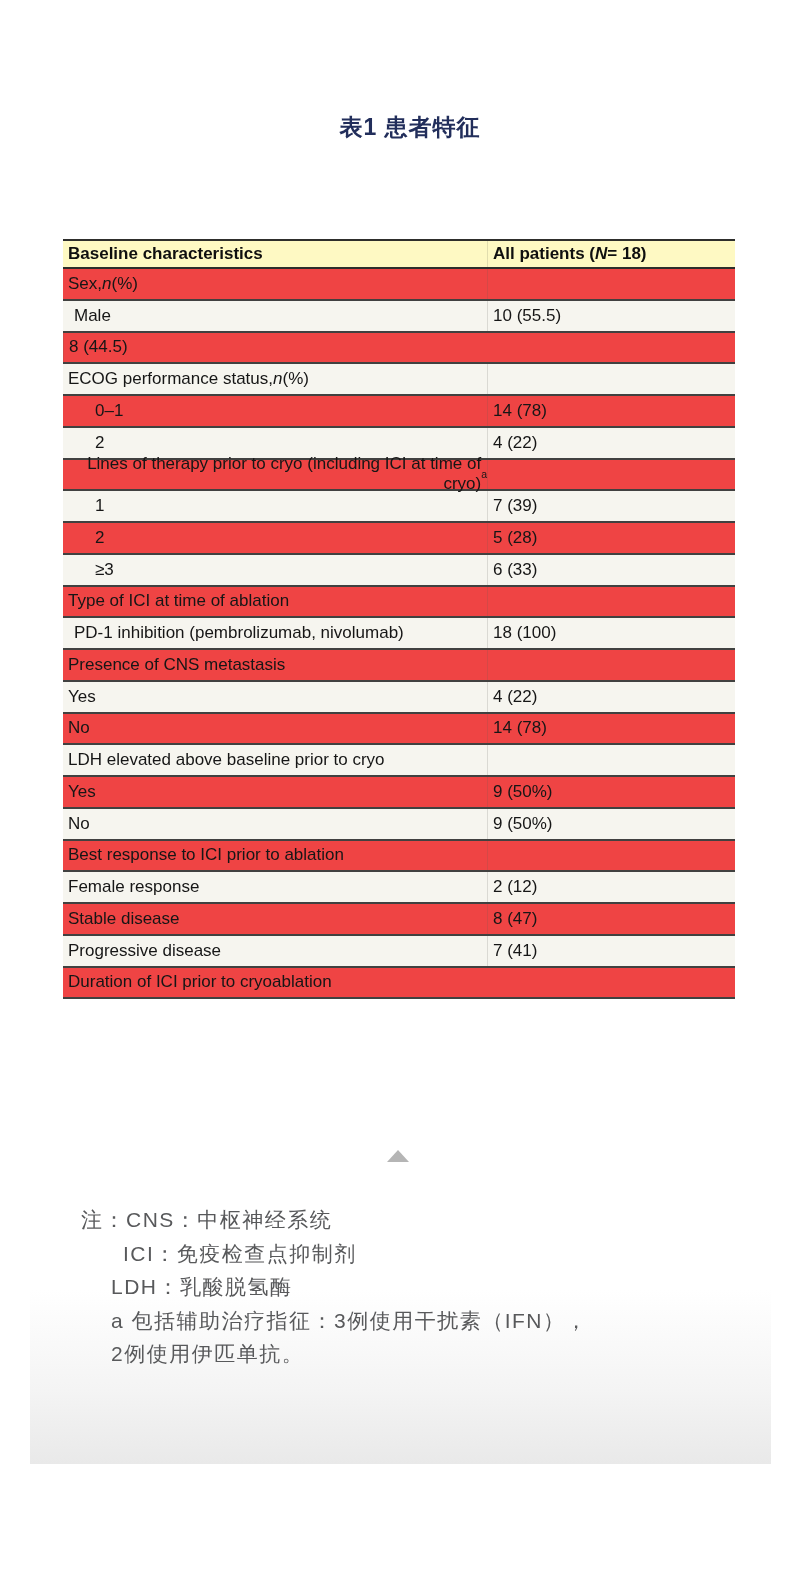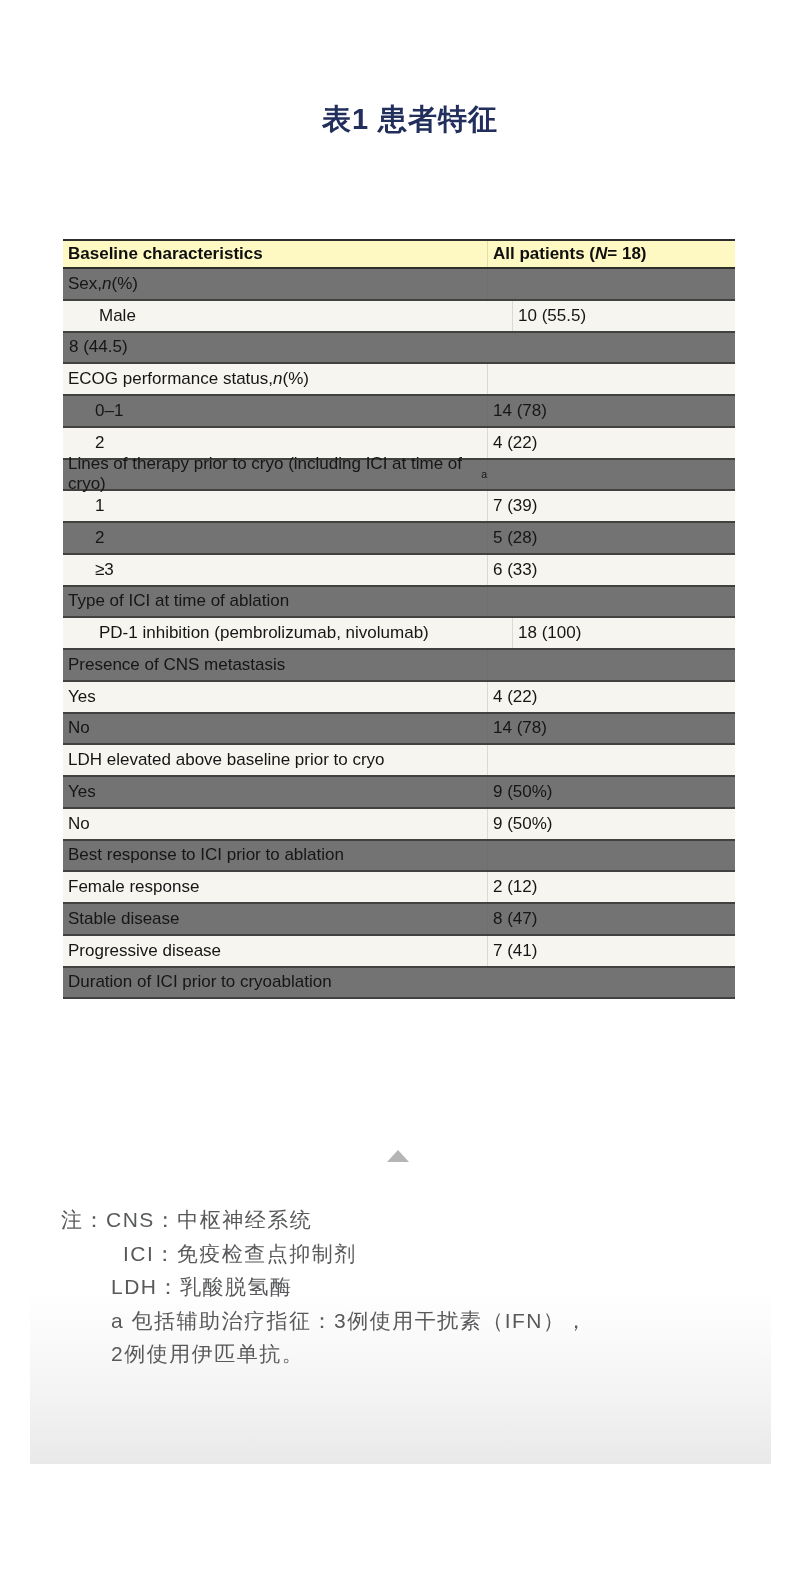--- a/index.html
+++ b/index.html
@@ -6,64 +6,64 @@
   body{
     width:800px;height:1576px;position:relative;overflow:hidden;
     font-family:"Liberation Sans","DejaVu Sans",sans-serif;
     -webkit-font-smoothing:antialiased;
   }
   .card{
     position:absolute;left:30px;top:0;width:741px;height:1464px;
     background:linear-gradient(to bottom,#ffffff 0px,#ffffff 1290px,#f4f4f4 1390px,#e9e9e9 1464px);
   }
   .page-title{
-    position:absolute;left:20px;top:100px;width:780px;
-    text-align:center;font-size:29px;font-weight:bold;color:#222e5b;
+    position:absolute;left:20px;top:112px;width:780px;
+    text-align:center;font-size:23px;font-weight:bold;color:#222e5b;
     letter-spacing:1px;
   }
   .btable{
     position:absolute;left:63px;top:239px;width:672px;
     border-top:2.5px solid #2e2e2c;
     font-size:17px;color:#161616;
   }
   .trow{
     display:flex;align-items:stretch;box-sizing:border-box;
     height:31.75px;border-bottom:2px solid #414140;
   }
   .trow.head{
     height:28px;border-bottom:2px solid #2e2e2c;
     background:#fef9c3;font-weight:bold;color:#0f0f0f;
   }
-  .trow.shaded{background:#737373;}
+  .trow.shaded{background:#ef4444;text-align:right;}
   .trow.light{background:#f6f5ef;}
   .c1{
     width:424px;box-sizing:border-box;padding-left:5px;
     display:flex;align-items:center;
   }
   .c2{
     flex:1;box-sizing:border-box;padding-left:5px;
     display:flex;align-items:center;
     border-left:1px solid rgba(95,95,82,0.18);
   }
   .trow.head .c2{border-left:1px solid rgba(95,95,82,0.18);}
-  .ind1 .c1{padding-left:11px;margin-left:25px;}
+  .ind1 .c1{padding-left:11px;}
   .ind2 .c1{padding-left:32px;}
   .seg-i{font-style:italic;}
   .seg-sup{font-size:10.5px;vertical-align:super;line-height:0;}
   .collapse-triangle{
     position:absolute;left:387px;top:1150px;width:0;height:0;
     border-left:11px solid transparent;border-right:11px solid transparent;
     border-bottom:12px solid #b5b5b5;cursor:pointer;
   }
   .notes{
     position:absolute;left:61px;top:1203px;width:690px;
     font-size:21px;line-height:33.6px;color:#58595b;letter-spacing:1.5px;
   }
   .note-line{white-space:nowrap;}
-  .note-ind0{padding-left:0;}
+  .note-ind0{padding-left:0;margin-left:20px;}
   .note-ind1{padding-left:50px;}
   .note-ind2{padding-left:62px;}
 </style>
 </head>
 <body>
 
 <div class="card"></div>
 
 <div class="page-title">表1  患者特征</div>
 

